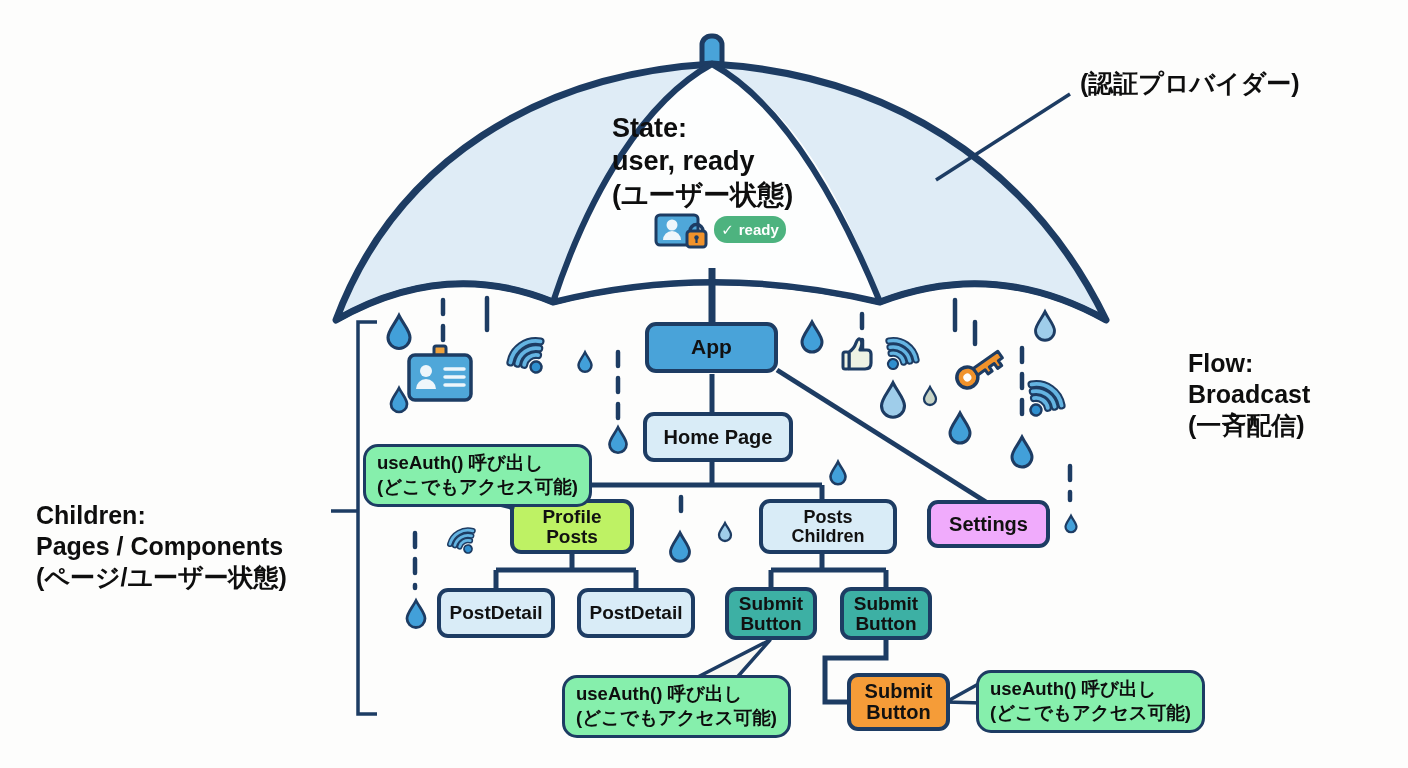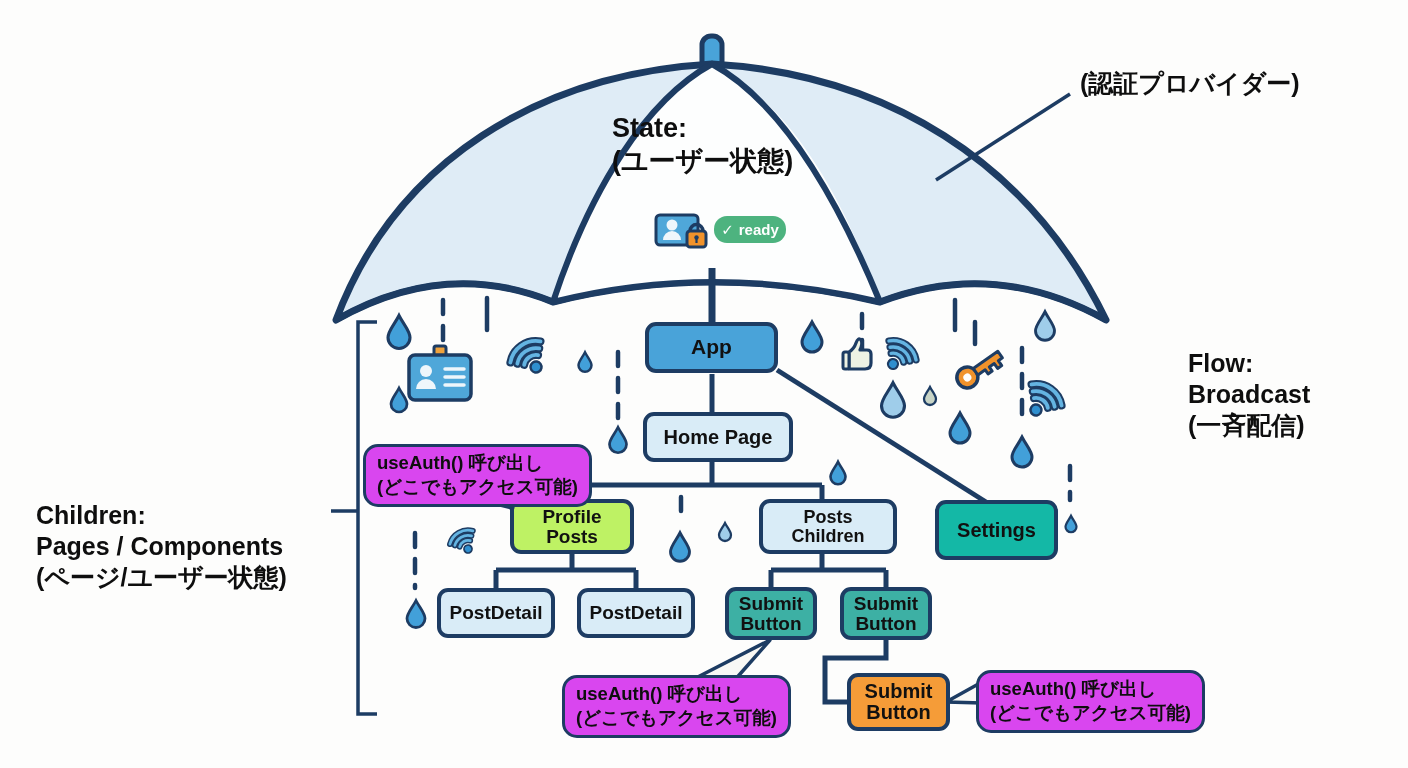--- a/index.html
+++ b/index.html
@@ -5,21 +5,21 @@
   html,body{margin:0;padding:0;background:#ffffff;}
   #stage{position:relative;width:1408px;height:768px;background:#fdfdfc;overflow:hidden;
          font-family:"Liberation Sans","DejaVu Sans",sans-serif;}
   svg{position:absolute;left:0;top:0;z-index:1;}
   .hlabel{position:absolute;z-index:3;font-weight:bold;color:#0e0e0e;font-size:25px;line-height:1.24;}
   .hlabel span{display:block;}
   .node{position:absolute;z-index:4;display:flex;align-items:center;justify-content:center;
         flex-direction:column;border:4px solid #1d3c63;border-radius:11px;font-weight:bold;
         color:#111;font-size:20px;line-height:1.05;text-align:right;box-sizing:border-box;}
   .node span{display:block;}
-  .bubble{position:absolute;z-index:5;background:#d946ef;border:3.5px solid #1d3c63;border-radius:15px;
+  .bubble{position:absolute;z-index:5;background:#86efac;border:3.5px solid #1d3c63;border-radius:15px;
           padding:4px 11px 5px 11px;font-weight:bold;font-size:18.5px;line-height:1.3;color:#0e0e0e;
           white-space:nowrap;}
   .bubble span{display:block;}
   .pill{position:absolute;z-index:4;display:flex;align-items:center;justify-content:center;gap:5px;
         background:#4db37f;color:#ffffff;border-radius:13px;font-weight:bold;font-size:15px;}
 </style>
 </head>
 <body>
 
 <div id="stage">
@@ -151,20 +151,21 @@
       <line x1="20.5" y1="9" x2="20.5" y2="14" stroke="#1d3c63" stroke-width="2.2"></line>
     </g>
   </svg>
 
   <div class="hlabel" style="left:1080px;top:68px;">
     <span>(認証プロバイダー)</span>
   </div>
 
   <div class="hlabel" style="left:612px;top:112px;width:200px;font-size:27px;z-index:2;">
     <span>State:</span>
+    <span>user, ready</span>
     <span>(ユーザー状態)</span>
   </div>
 
   <div class="pill" style="left:714px;top:216px;width:72px;height:27px;">
     <span>✓</span>
     <span>ready</span>
   </div>
 
   <div class="hlabel" style="left:1188px;top:348px;">
     <span>Flow:</span>
@@ -189,21 +190,21 @@
   <div class="node" style="left:510px;top:499px;width:124px;height:55px;background:#bef264;font-size:19px;">
     <span>Profile</span>
     <span>Posts</span>
   </div>
 
   <div class="node" style="left:759px;top:499px;width:138px;height:55px;background:#d9ecf7;font-size:18px;">
     <span>Posts</span>
     <span>Children</span>
   </div>
 
-  <div class="node" style="left:927px;top:500px;width:123px;height:60px;background:#14b8a6;margin-left:8px;">
+  <div class="node" style="left:927px;top:500px;width:123px;height:48px;background:#f0abfc;">
     <span>Settings</span>
   </div>
 
   <div class="node" style="left:437px;top:588px;width:118px;height:50px;background:#d9ecf7;font-size:19px;">
     <span>PostDetail</span>
   </div>
 
   <div class="node" style="left:577px;top:588px;width:118px;height:50px;background:#d9ecf7;font-size:19px;">
     <span>PostDetail</span>
   </div>

